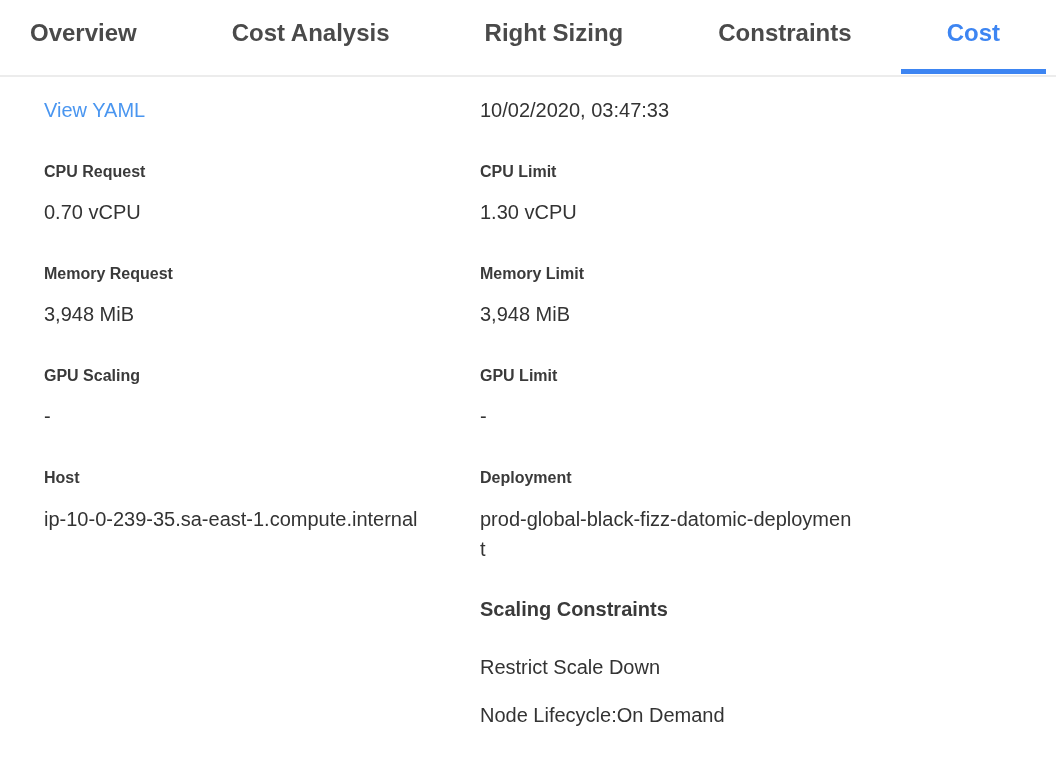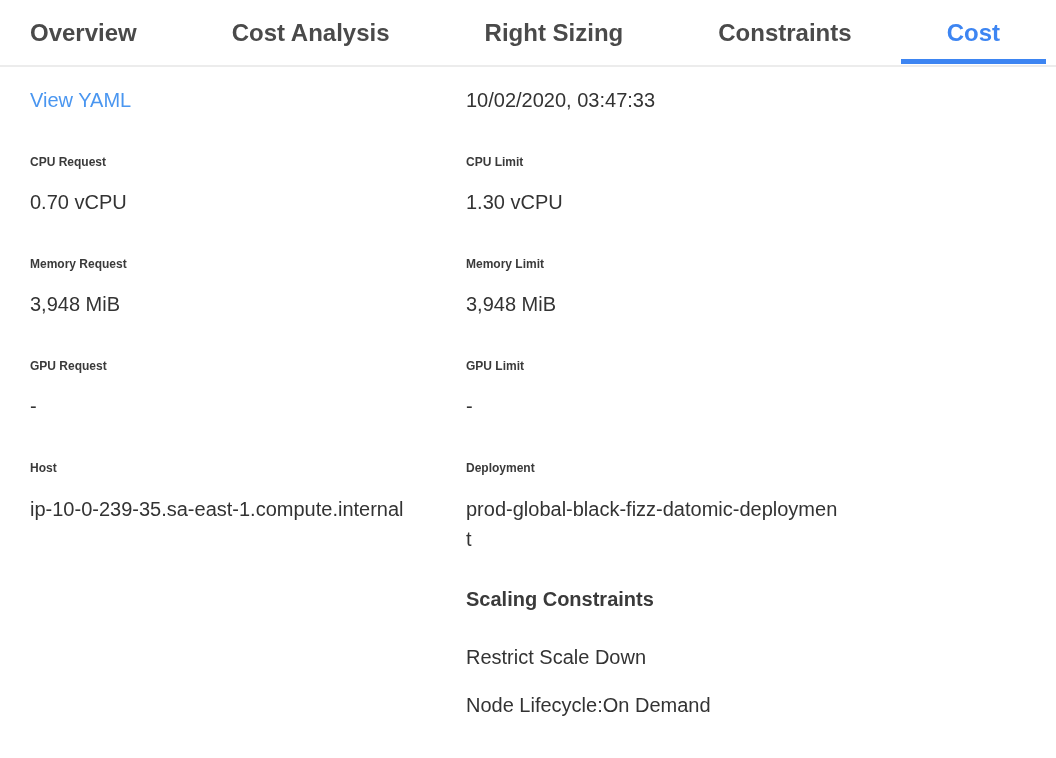--- a/index.html
+++ b/index.html
@@ -20,21 +20,21 @@
     overflow: hidden;
   }
 
   
   .tabbar {
     display: flex;
     justify-content: space-between;
     align-items: stretch;
     padding: 0 10px 0 30px;
     border-bottom: 2px solid var(--border);
-    height: 67px;
+    height: 77px;
   }
   .tab {
     position: relative;
     font-size: 24px;
     font-weight: 600;
     color: var(--tab-inactive);
     padding: 19px 46px 0 46px;
     cursor: pointer;
     white-space: nowrap;
   }
@@ -47,35 +47,35 @@
     right: 0;
     bottom: 1px;
     height: 5px;
     background: var(--accent);
   }
 
   
   .content {
     display: grid;
     grid-template-columns: 436px 1fr;
-    padding: 20px 30px 0 30px;
+    padding: 20px 30px 0 44px;
   }
   .row-top {
     font-size: 20px;
     line-height: 26px;
     color: var(--text);
   }
   a.link {
     color: var(--link);
     text-decoration: none;
     cursor: pointer;
   }
   .group { margin-top: 36px; }
   .group .label {
-    font-size: 12px;
+    font-size: 16px;
     line-height: 26px;
     font-weight: 700;
     color: var(--label);
   }
   .group .value {
     margin-top: 14px;
     font-size: 20px;
     line-height: 26px;
     color: var(--text);
   }
@@ -125,21 +125,21 @@
       <div class="label">CPU Request</div>
       <div class="value">0.70 vCPU</div>
     </div>
 
     <div class="group">
       <div class="label">Memory Request</div>
       <div class="value">3,948 MiB</div>
     </div>
 
     <div class="group">
-      <div class="label">GPU Request</div>
+      <div class="label">GPU Scaling</div>
       <div class="value">-</div>
     </div>
 
     <div class="group">
       <div class="label">Host</div>
       <a class="value link link-value">ip-10-0-239-35.sa-east-1.compute.internal</a>
     </div>
   </div>
 
   <div class="col">

